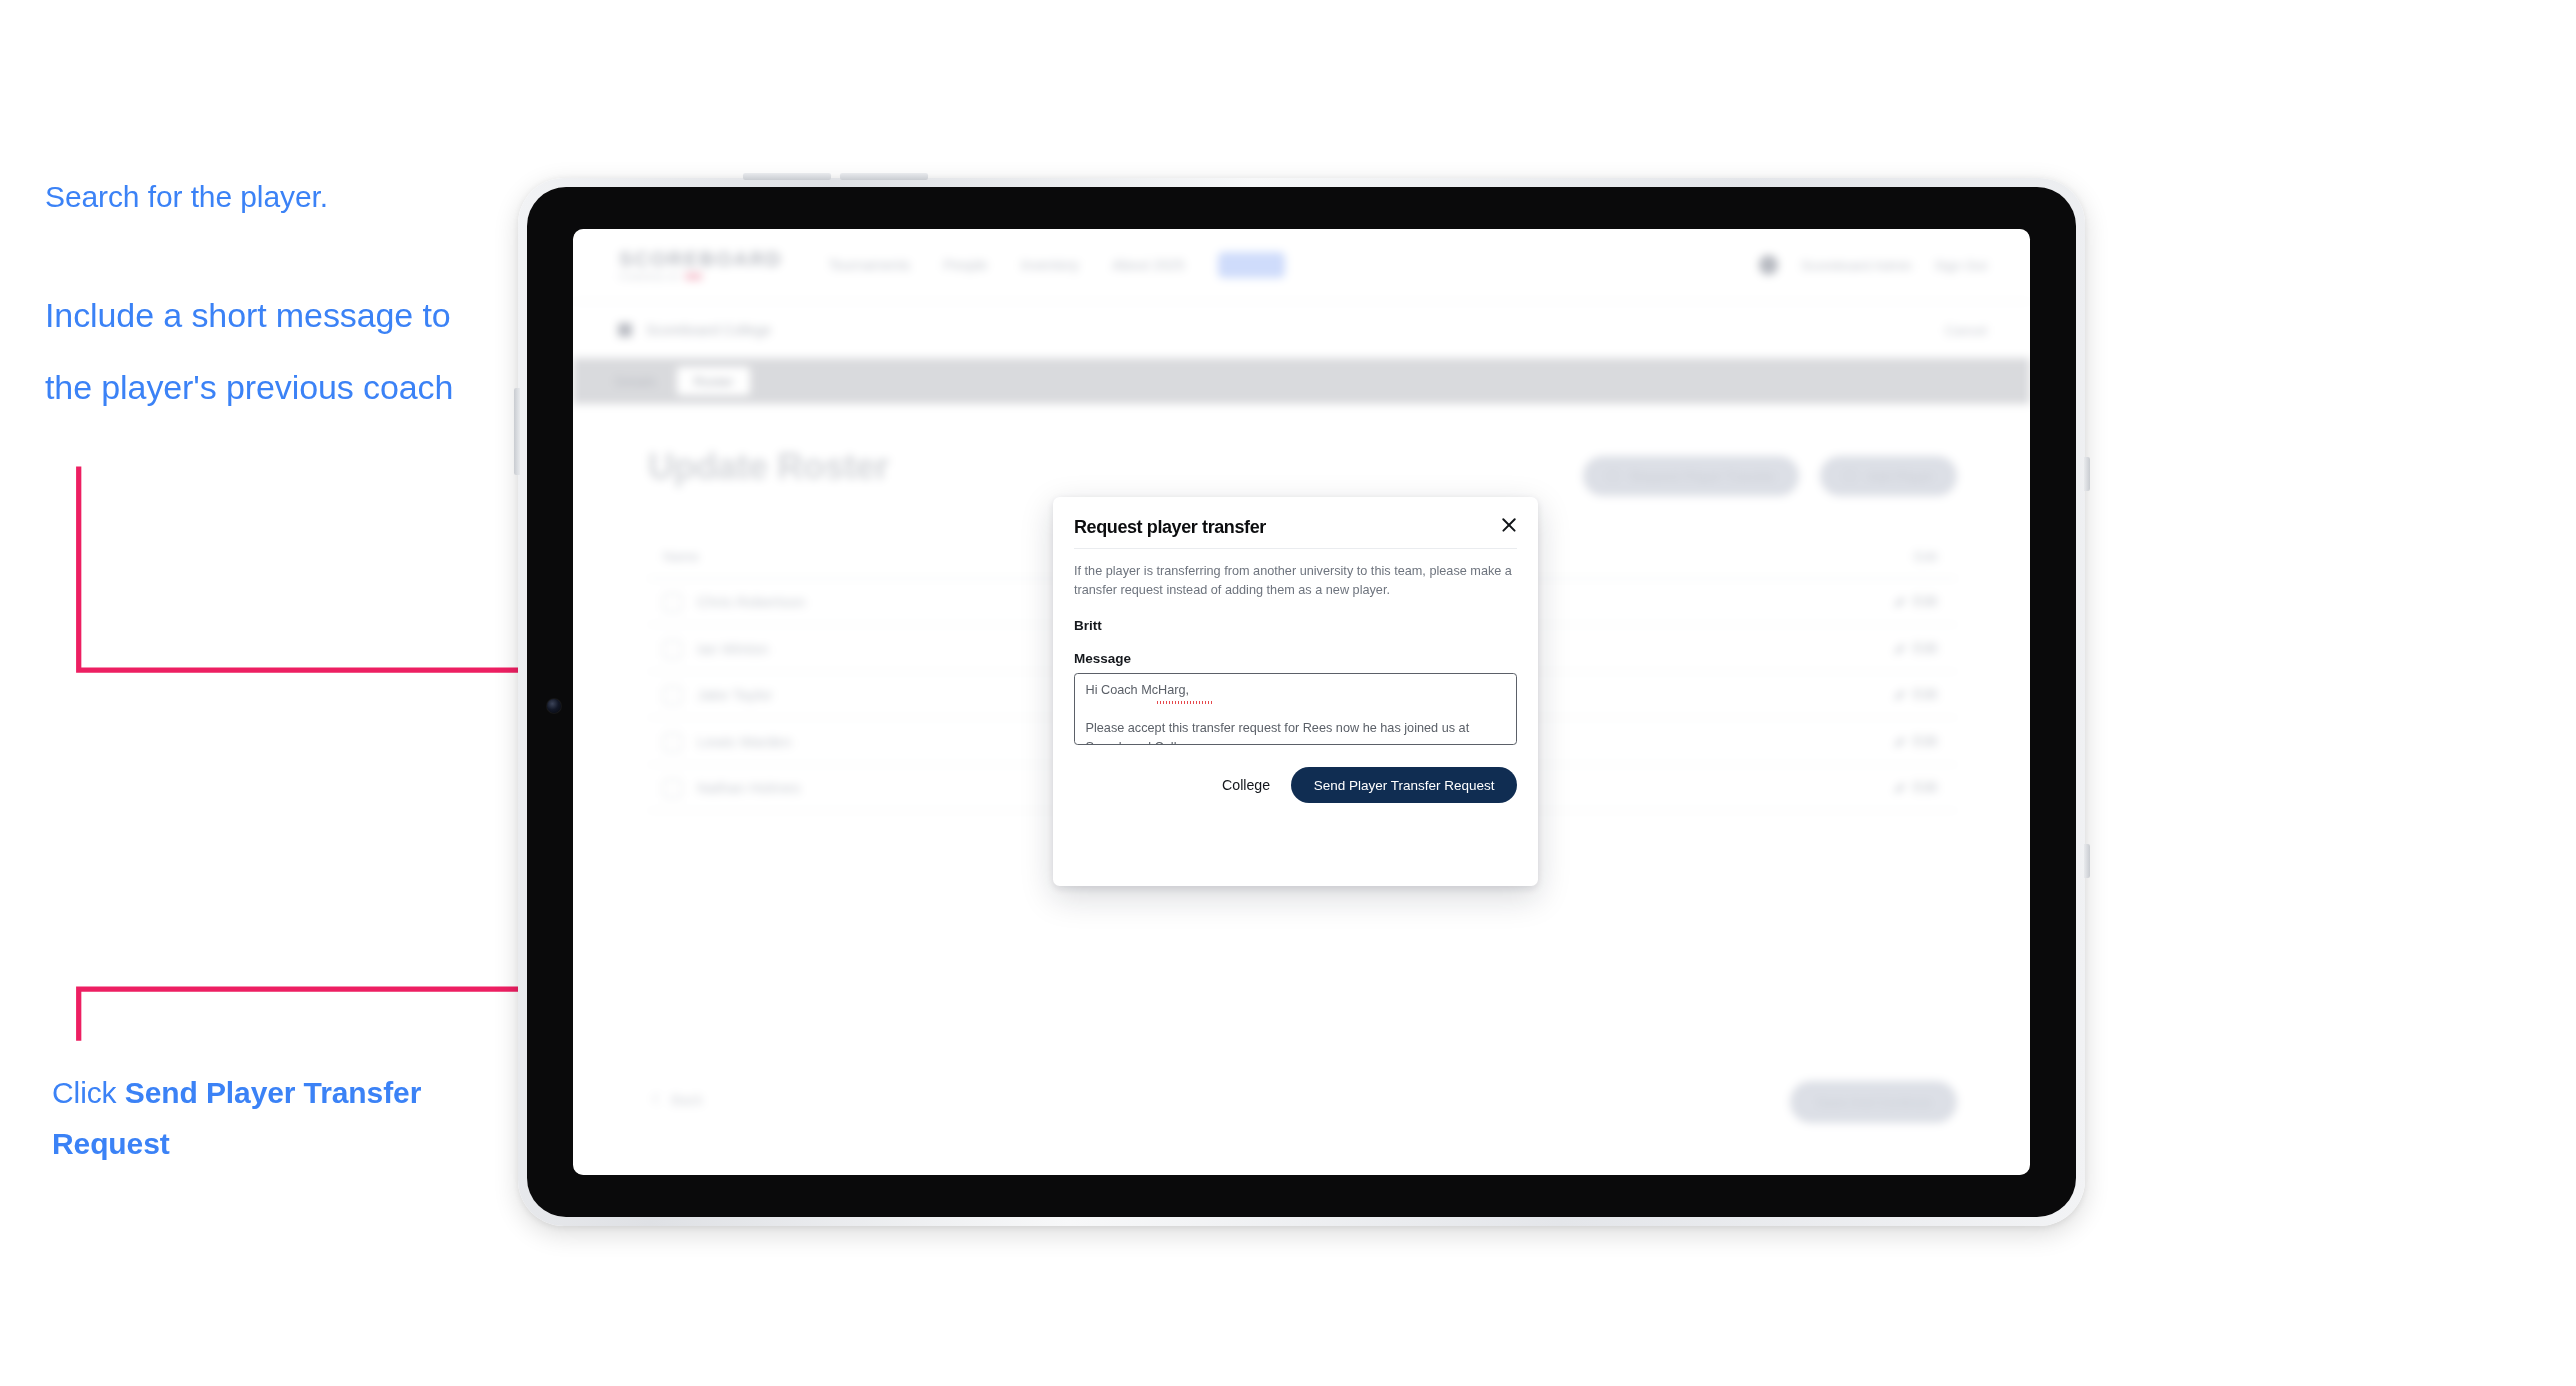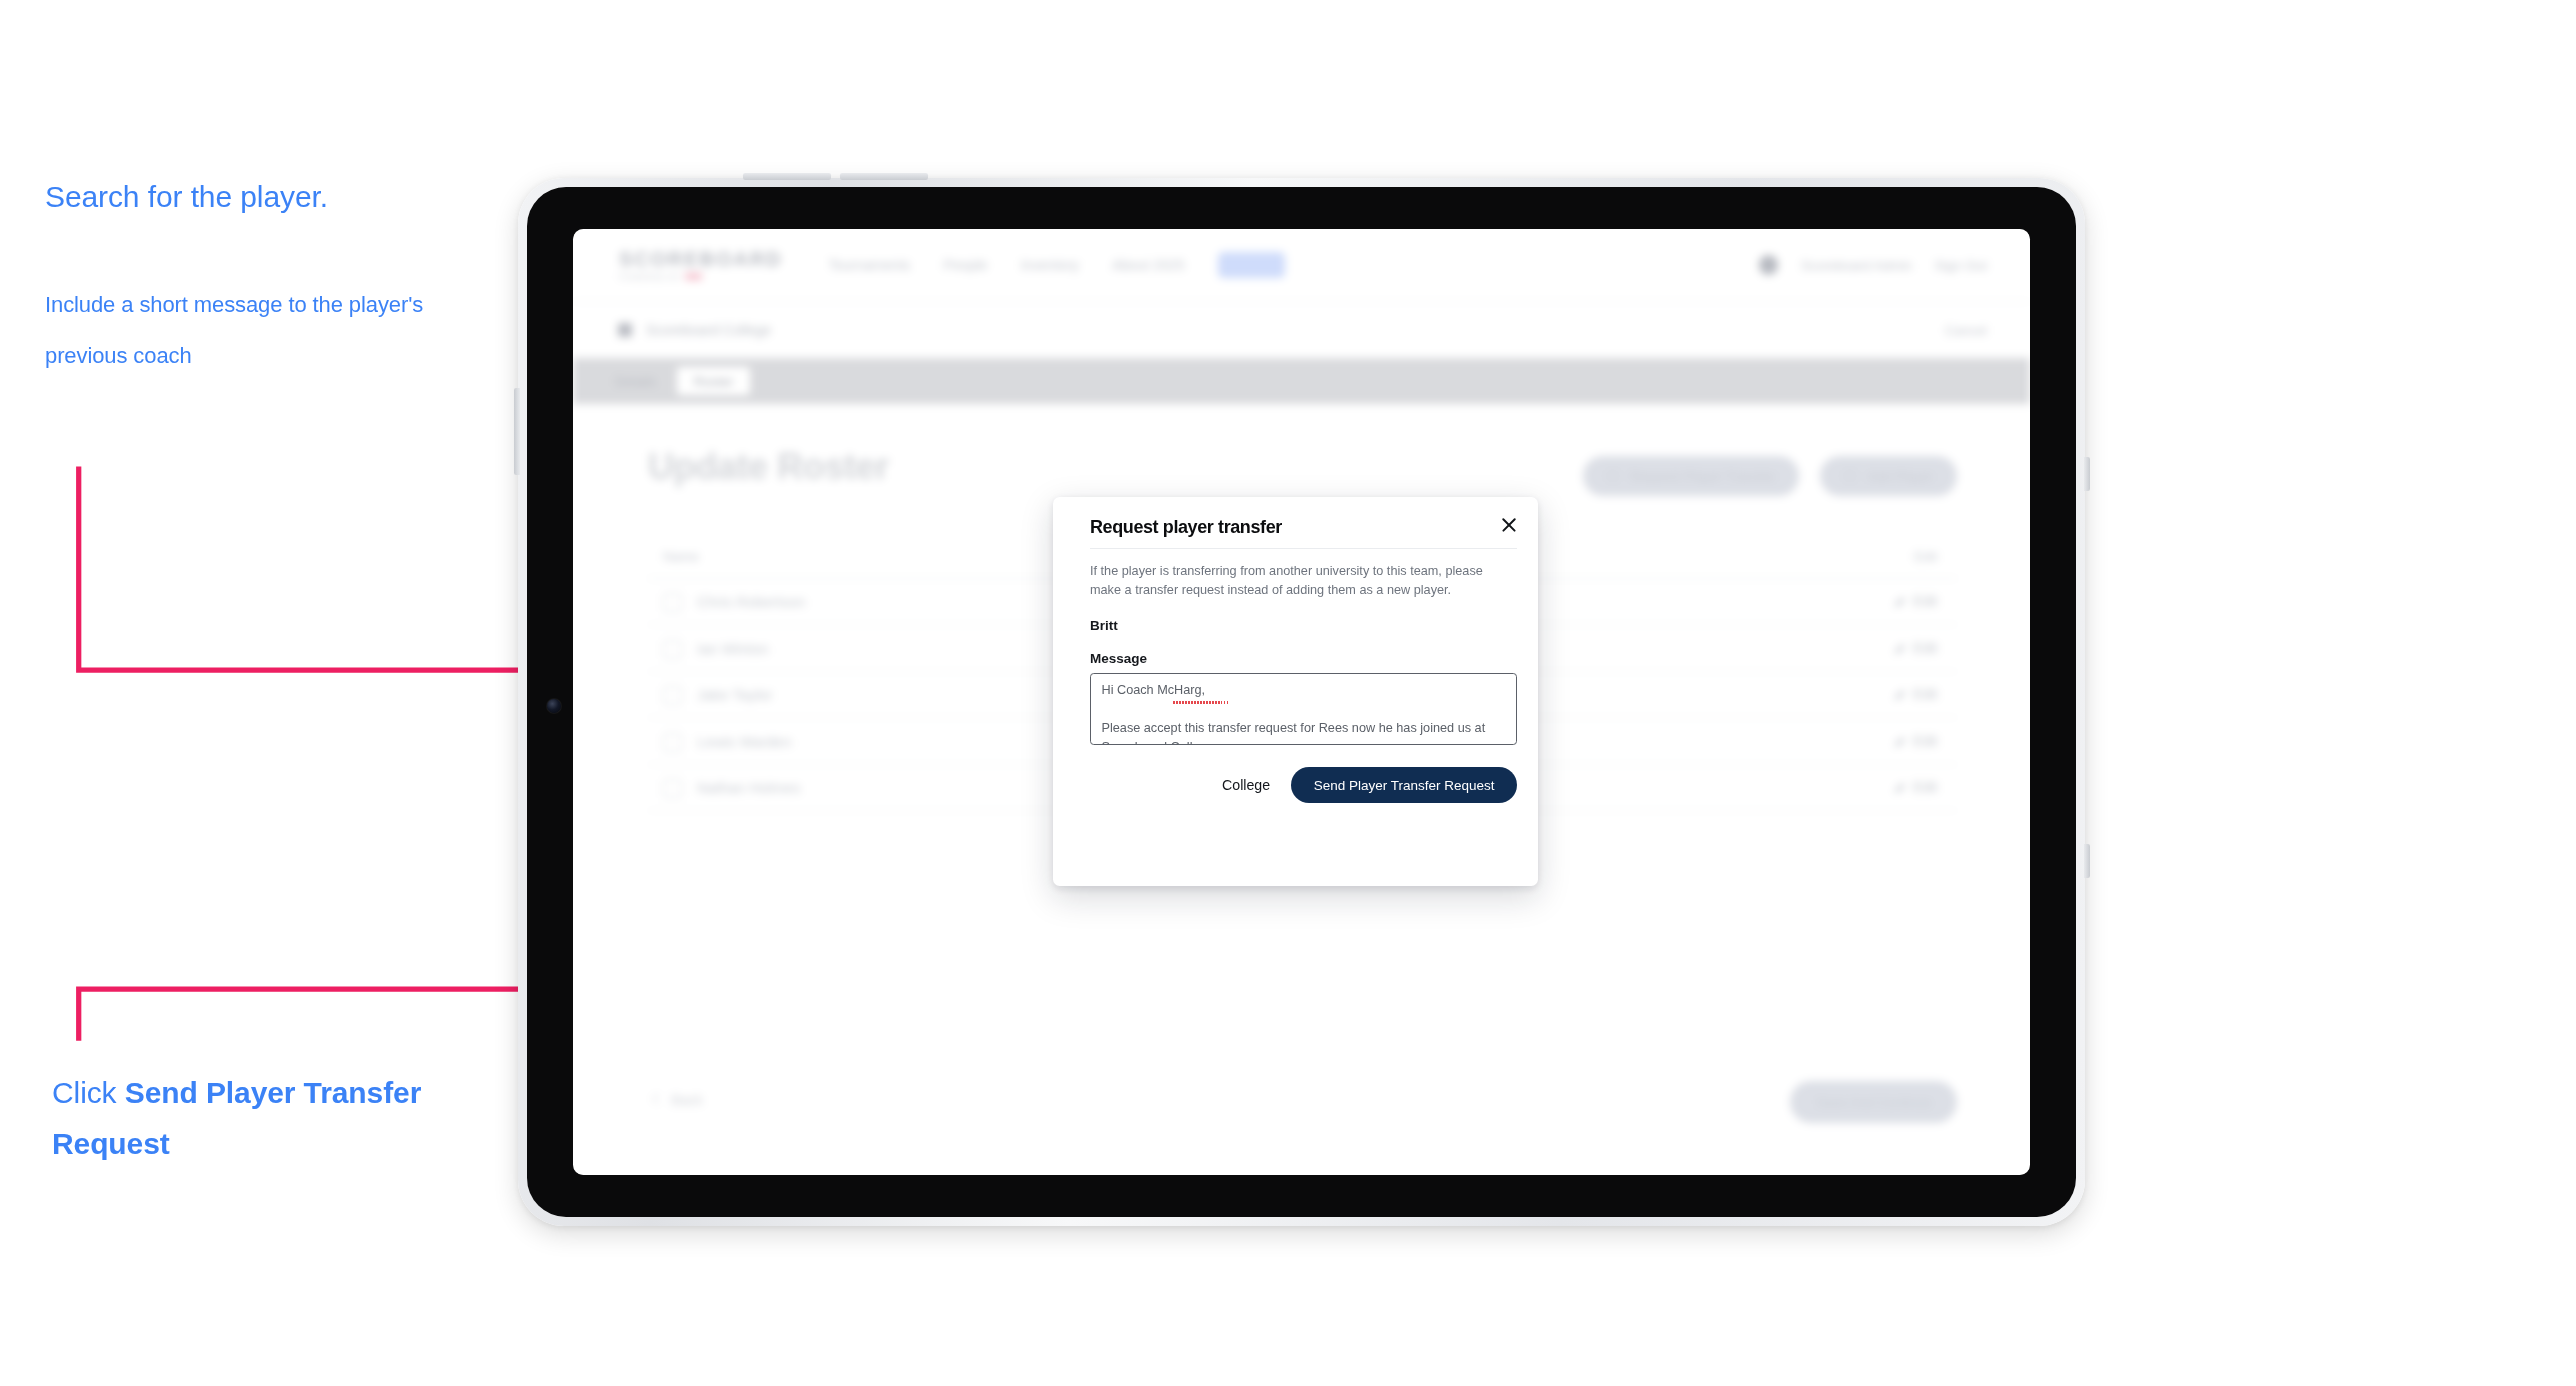--- a/index.html
+++ b/index.html
@@ -13,21 +13,21 @@
 
   
   .annot {
     position: absolute;
     color: #3b82f6;
     font-family: "Liberation Sans", sans-serif;
     font-weight: 400;
     letter-spacing: -0.1px;
   }
   #annot-line1 { left: 45px; top: 177px; font-size: 30px; line-height: 39px; }
-  #annot-line2 { left: 45px; top: 279px; font-size: 22px; line-height: 51px; width: 434px; }
+  #annot-line2 { left: 45px; top: 279px; font-size: 34px; line-height: 72px; width: 434px; }
   #annot-line3 { left: 52px; top: 1067px; font-size: 30px; line-height: 51px; width: 419px; }
   #annot-line3 .b { font-weight: bold; }
 
   
   .arrow-svg { position: absolute; left: 0; top: 0; width: 2576px; height: 1386px; pointer-events: none; }
 
   
   #tablet {
     position: absolute;
     left: 518px; top: 178px;
@@ -129,21 +129,20 @@
 
   
   #modal {
     position: absolute;
     left: 1053px; top: 497px;
     width: 485px; height: 389px;
     background: #ffffff;
     border-radius: 6.7px;
     box-shadow: 0 10.5px 33px rgba(16,24,40,0.17), 0 2.2px 7.5px rgba(16,24,40,0.10);
     z-index: 20;
-    padding-left: 16px;
   }
   .m-head { position: relative; padding: 19.5px 21px 0 21px; }
   .m-title {
     font-size: 18px; font-weight: bold; color: #0c0d0f;
     font-stretch: condensed; letter-spacing: -0.4px;
   }
   .m-close {
     position: absolute; right: 18px; top: 16.5px; width: 22.5px; height: 22.5px;
     cursor: pointer;
   }

